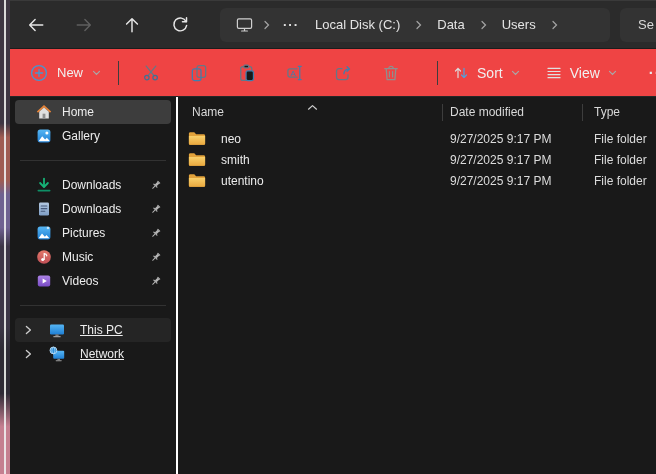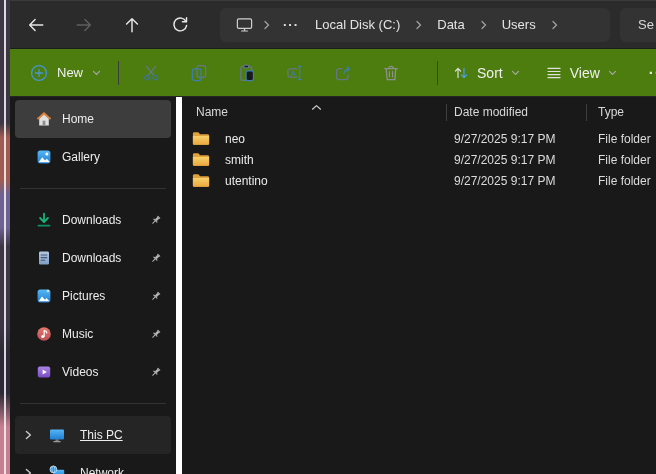--- a/index.html
+++ b/index.html
@@ -28,38 +28,38 @@
   
   .navbar { height:48px; background:#2b2b2b; display:flex; align-items:center; padding-left:9px; border-bottom:1px solid #1c1c1c; }
   .nav-btn { width:34px; height:34px; flex:none; display:flex; align-items:center; justify-content:center; border-radius:4px; margin-right:14px; }
   .crumb-pill { height:34px; width:390px; flex:none; margin-left:9px; background:#333333; border-radius:6px; display:flex; align-items:center; padding:0 10px; font-size:13px; color:#e4e4e4; }
   .crumb { padding:0 9px; height:26px; display:flex; align-items:center; border-radius:4px; white-space:nowrap; }
   .crumb-chev { margin:0 5px; display:flex; align-items:center; }
   .crumb.overflow { font-weight:bold; letter-spacing:1px; padding:0 7px; }
   .pill-device-icon { display:flex; align-items:center; margin:0 4px 0 6px; }
   .search-box { height:34px; width:120px; flex:none; margin-left:10px; background:#333333; border-radius:6px; display:flex; align-items:center; padding-left:18px; font-size:13px; color:#d9d9d9; }
   
-  .toolbar { height:48px; background:#4d7c0f; border-bottom:1px solid #262626; display:flex; align-items:center; padding-left:18px; }
+  .toolbar { height:48px; background:#ef4444; border-bottom:1px solid #262626; display:flex; align-items:center; padding-left:18px; }
   .tb-new { display:flex; align-items:center; gap:9px; font-size:13px; color:#f0f0f0; height:34px; padding:0 2px; border-radius:4px; }
   .tb-sep { width:1px; height:24px; background:#3d3d3d; margin:0 15px; flex:none; }
   .tb-icon { width:34px; height:34px; display:flex; align-items:center; justify-content:center; border-radius:4px; margin-right:14px; flex:none; }
   .tb-group { display:flex; align-items:center; gap:8px; font-size:14px; color:#f0f0f0; height:34px; margin-right:26px; border-radius:4px; }
   .tb-more { font-size:15px; font-weight:bold; letter-spacing:1px; color:#e8e8e8; padding:0 6px; height:34px; display:flex; align-items:center; border-radius:4px; }
   
   .content { display:flex; height:377px; }
   .sidebar { width:166px; flex:none; padding-top:3px; }
-  .side-item { height:38px; display:flex; align-items:center; gap:10px; padding-left:21px; margin:0 5px; border-radius:4px; font-size:12px; color:#ededed; cursor:default; }
+  .side-item { height:24px; display:flex; align-items:center; gap:10px; padding-left:21px; margin:0 5px; border-radius:4px; font-size:12px; color:#ededed; cursor:default; }
   .side-item.selected { background:#3d3d3d; }
   .side-item.hovered { background:rgba(255,255,255,.055); }
   .side-item.tree { padding-left:7px; gap:15px;text-decoration:underline; }
   .side-icn { width:16px; height:16px; flex:none; display:flex; align-items:center; justify-content:center; }
   .pin { margin-left:auto; padding-right:9px; display:flex; align-items:center; }
   .side-divider { height:1px; background:#323232; margin:12px 10px; }
   
-  .files { flex:1; min-width:0; position:relative; padding-top:3px; border-left:6px solid #ffffff; }
+  .files { flex:1; min-width:0; position:relative; padding-top:3px; border-left:2px solid #ffffff; }
   .sort-indicator { position:absolute; top:0px; left:129px; }
   .cols { display:flex; align-items:center; height:24px; font-size:12px; color:#d8d8d8; }
   .col-name { width:264px; padding-left:14px; flex:none; }
   .col-sep { width:1px; height:17px; background:#3d3d3d; flex:none; }
   .col-date { width:139px; padding-left:7px; flex:none; }
   .col-type { padding-left:11px; }
   .rows { margin-top:4px; }
   .file-row { display:flex; align-items:center; height:21px; font-size:12px; color:#ebebeb; }
   .cell-name { width:265px; flex:none; display:flex; align-items:center; gap:15px; padding-left:10px; }
   .cell-date { width:140px; flex:none; padding-left:7px; color:#dcdcdc; }

